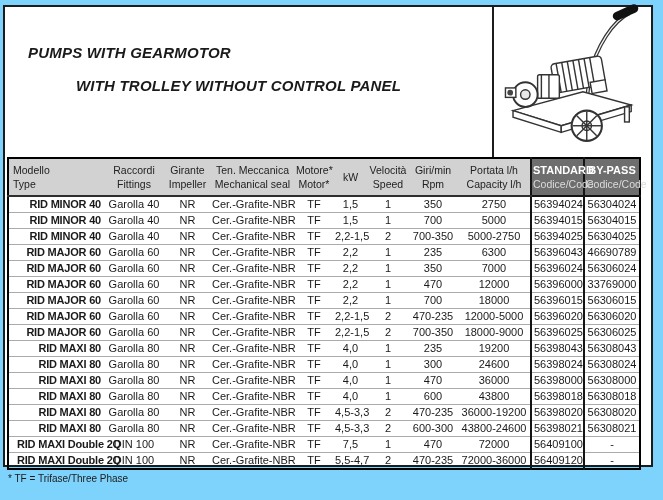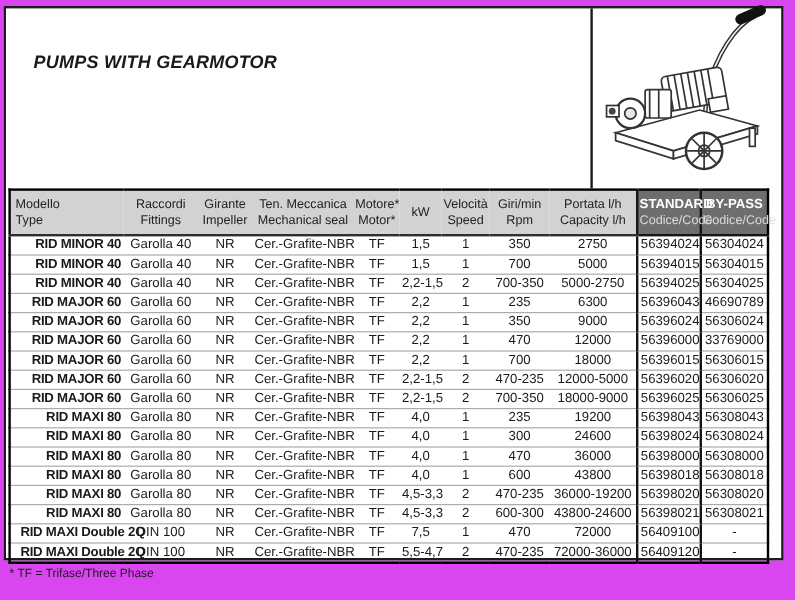--- a/index.html
+++ b/index.html
@@ -1,17 +1,17 @@
 <!DOCTYPE html>
 <html><head>
 <meta charset="utf-8">
 <style>
   * { margin:0; padding:0; box-sizing:border-box; }
   html,body { width:663px; height:500px; background:#ffffff; font-family:"Liberation Sans", sans-serif; color:#1a1a1a; }
-  .page { position:relative; width:663px; height:500px; background:#d946ef; overflow:hidden; }
+  .page { position:relative; width:663px; height:500px; background:#7dd3fc; overflow:hidden; }
   .page-border { position:absolute; left:3px; top:5px; width:650px; height:462px; border:2px solid #1c1c1c; background:#ffffff; }
 
   .title-block { position:absolute; left:28px; top:44px; width:440px; }
   .title-line1 { font-size:15px; font-weight:bold; font-style:italic; letter-spacing:.2px; }
   .title-line2 { font-size:15px; font-weight:bold; font-style:italic; letter-spacing:.2px; margin-left:48px; margin-top:16px; }
 
   .pump-box { position:absolute; left:492px; top:7px; width:159px; height:150px; border-left:2px solid #1c1c1c; overflow:visible; }
   .pump-box svg { position:absolute; left:2px; top:-5px; }
 
   table.spec { position:absolute; left:7px; top:157px; width:634px; border-collapse:collapse; table-layout:fixed; border:2px solid #000000; }
@@ -31,20 +31,21 @@
   .footnote { position:absolute; left:8px; top:473px; font-size:10px; color:#1a1a1a; }
 </style>
 </head>
 <body>
 
 <div class="page">
   <div class="page-border"></div>
 
   <div class="title-block">
     <div class="title-line1">PUMPS WITH GEARMOTOR</div>
+    <div class="title-line2">WITH TROLLEY WITHOUT CONTROL PANEL</div>
   </div>
 
   <div class="pump-box">
     <svg width="156" height="152" viewBox="0 0 165 155" fill="none" stroke="#333" stroke-width="1.5">
 
       <path d="M141,9 C124,17 106,44 99,75 L96,102" stroke="#333" stroke-width="4" fill="none"></path>
       <path d="M141,9 C124,17 106,44 99,75 L96,102" stroke="#f4f4f4" stroke-width="1.4" fill="none"></path>
 
       <path d="M128,12 L146,4" stroke="#111" stroke-width="9" stroke-linecap="round"></path>
 
@@ -200,21 +201,21 @@
         </tr>
         <tr>
           <td class="c0">RID MAJOR 60</td>
           <td class="c1">Garolla 60</td>
           <td class="c2">NR</td>
           <td class="c3">Cer.-Grafite-NBR</td>
           <td class="c4">TF</td>
           <td class="c5">2,2</td>
           <td class="c6">1</td>
           <td class="c7">350</td>
-          <td class="c8">9000</td>
+          <td class="c8">7000</td>
           <td class="c9 bcol">56396024</td>
           <td class="c10 bcol">56306024</td>
         </tr>
         <tr>
           <td class="c0">RID MAJOR 60</td>
           <td class="c1">Garolla 60</td>
           <td class="c2">NR</td>
           <td class="c3">Cer.-Grafite-NBR</td>
           <td class="c4">TF</td>
           <td class="c5">2,2</td>

